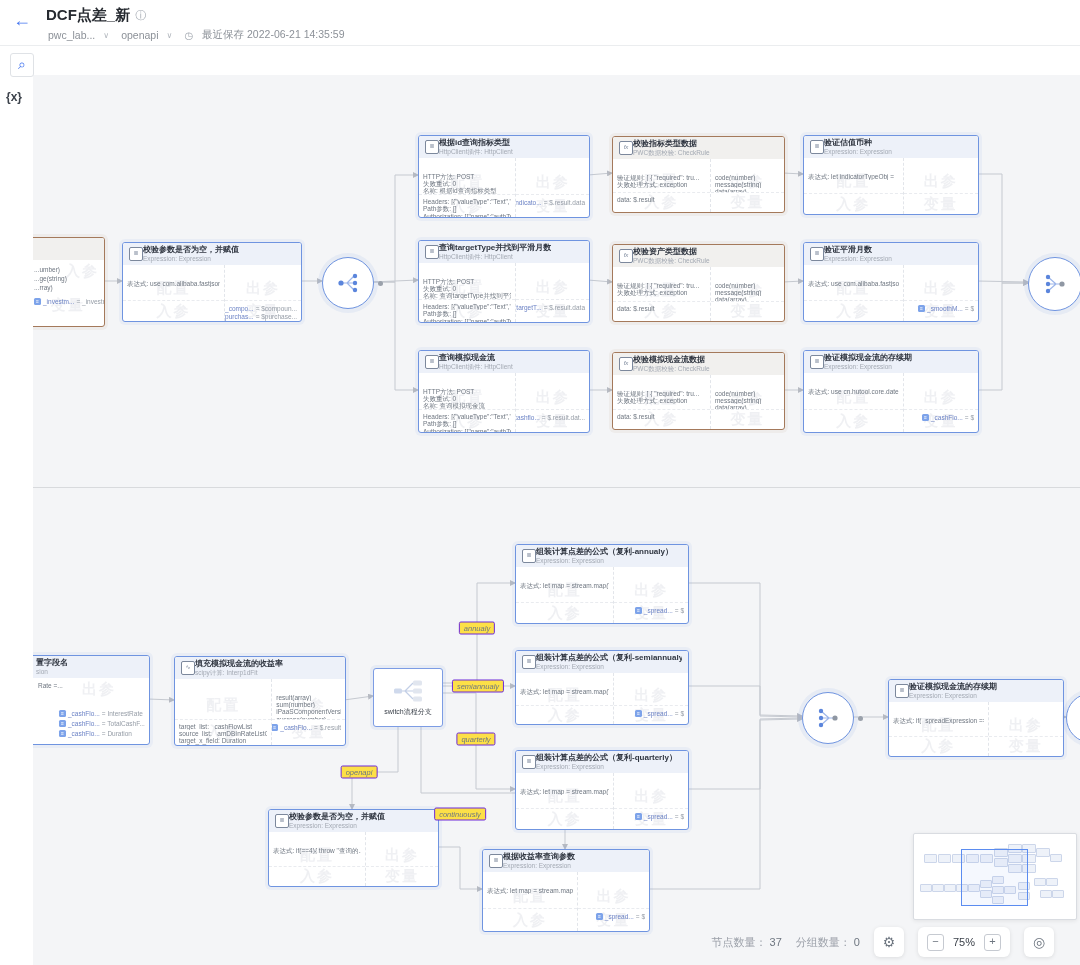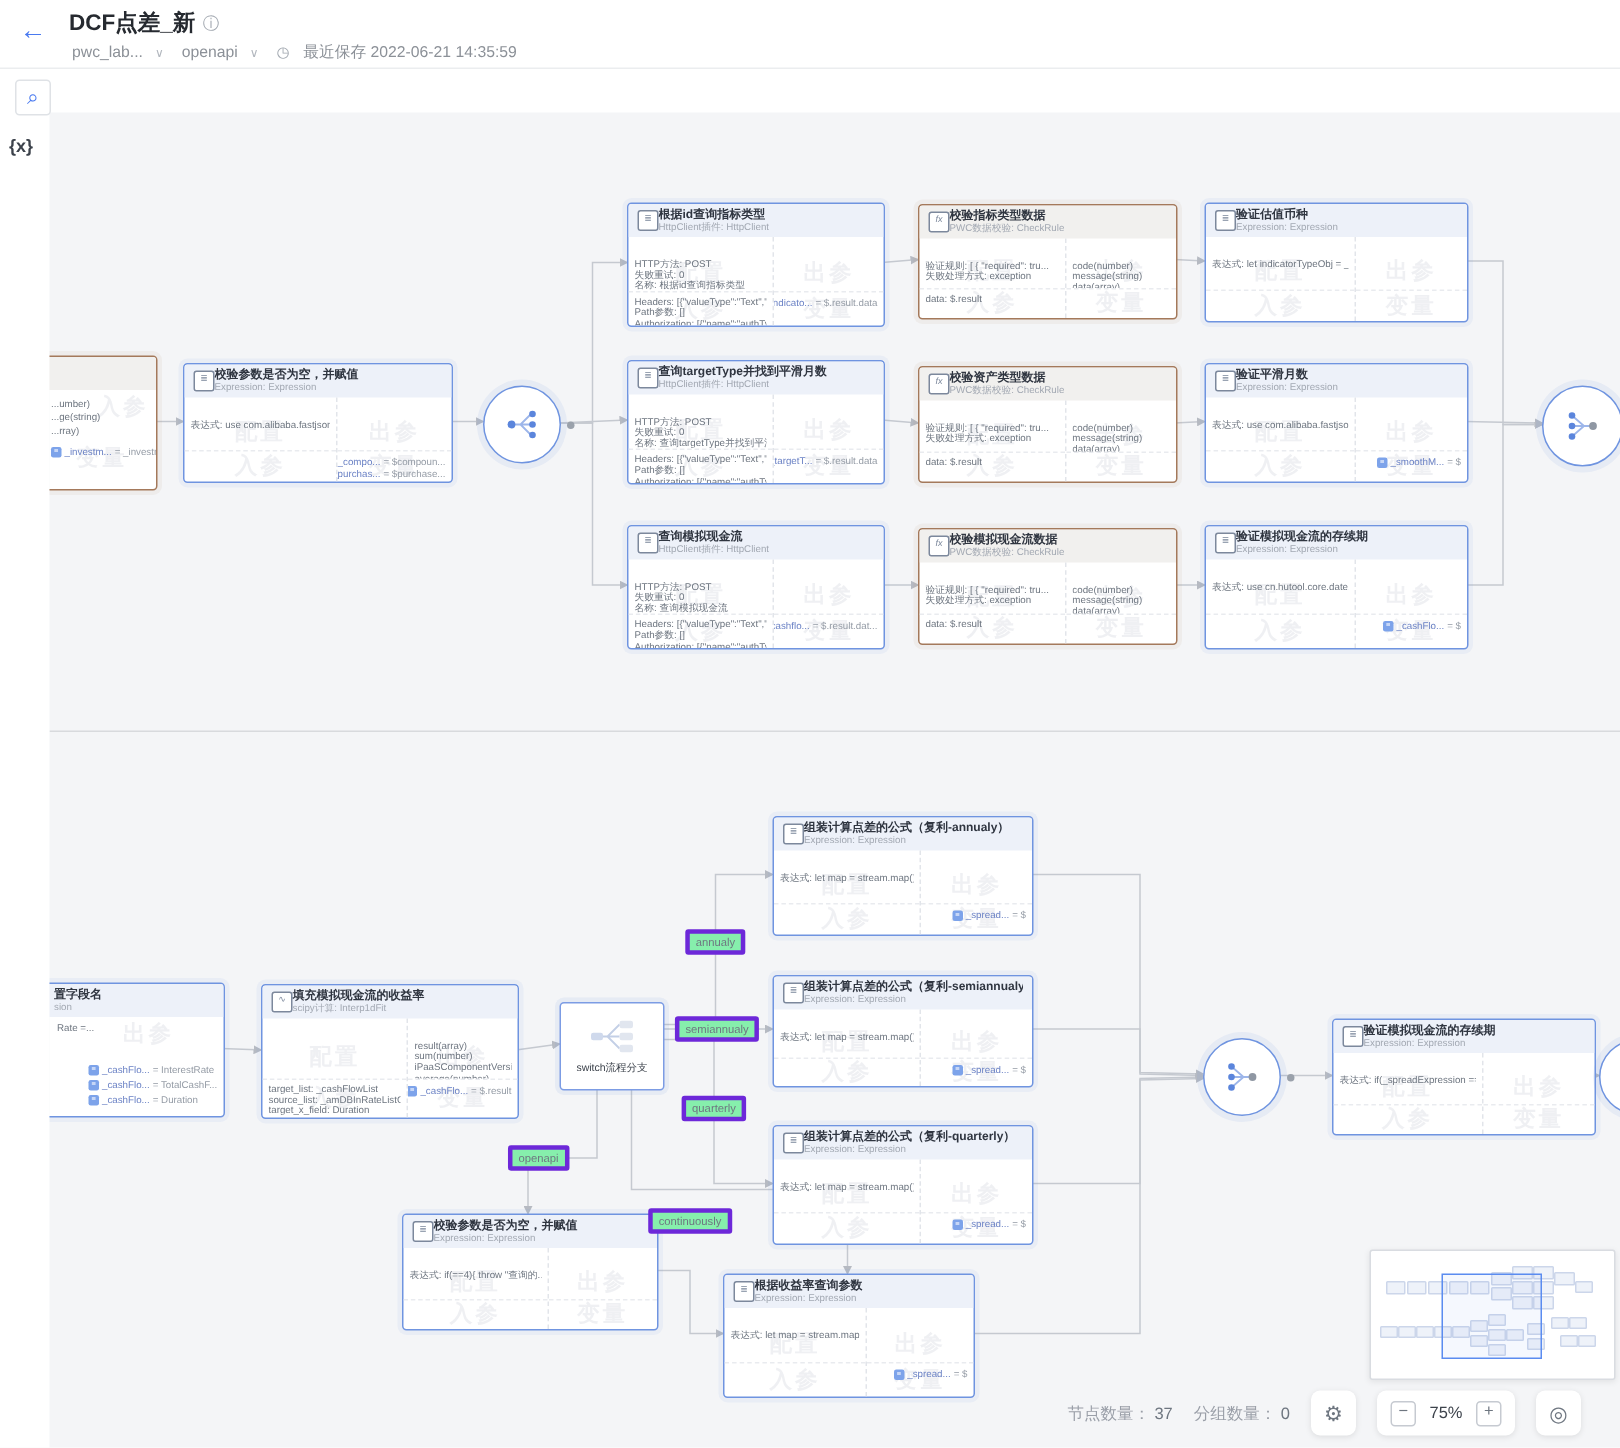--- a/index.html
+++ b/index.html
@@ -60,22 +60,22 @@
   .swnode{position:absolute;background:#fff;border:1px solid #7c9ce4;border-radius:3px;z-index:5;
     display:flex;flex-direction:column;align-items:center;justify-content:center;gap:4px;
     box-shadow:0 0 0 3px rgba(110,148,224,.10);}
   .swlabel{font-size:7px;color:#3c424b;white-space:nowrap;}
   
   .circle{position:absolute;background:#fff;border:1.5px solid #6f94e0;border-radius:50%;z-index:5;
     display:flex;align-items:center;justify-content:center;box-shadow:0 0 0 4px rgba(110,148,224,.10);}
   .cdot{position:absolute;width:5px;height:5px;border-radius:50%;background:#9aa1ab;right:-10px;top:50%;
     margin-top:-2.5px;}
   
-  .elabel{position:absolute;transform:translate(-50%,-50%);background:#86efac;color:#6e7680;font-size:7.5px;
-    padding:1px 4px;border-radius:2px;white-space:nowrap;border:3px solid #6d28d9;z-index:6;}
+  .elabel{position:absolute;transform:translate(-50%,-50%);background:#fde047;color:#6e7680;font-size:7.5px;
+    padding:1px 4px;border-radius:2px;white-space:nowrap;border:1px solid #6d28d9;z-index:6;font-style:italic;}
   
   .minimap{position:absolute;left:880px;top:758px;width:162px;height:85px;background:#fff;
     border:1px solid #d9dce1;box-shadow:0 1px 4px rgba(0,0,0,.08);border-radius:2px;z-index:10;}
   .mini-node{position:absolute;border:1px solid #ccd6ea;background:#eef2f9;border-radius:1px;}
   .mini-view{position:absolute;left:47px;top:15px;width:65px;height:55px;border:1.5px solid #5b8cf0;
     background:rgba(91,140,240,.06);z-index:2;}
   
   .statusbar{position:absolute;right:26px;top:852px;display:flex;align-items:center;gap:14px;z-index:12;}
   .stat{font-size:11px;color:#9a9fa8;white-space:nowrap;}
   .stat .v{color:#6e7680;margin-left:3px;}

